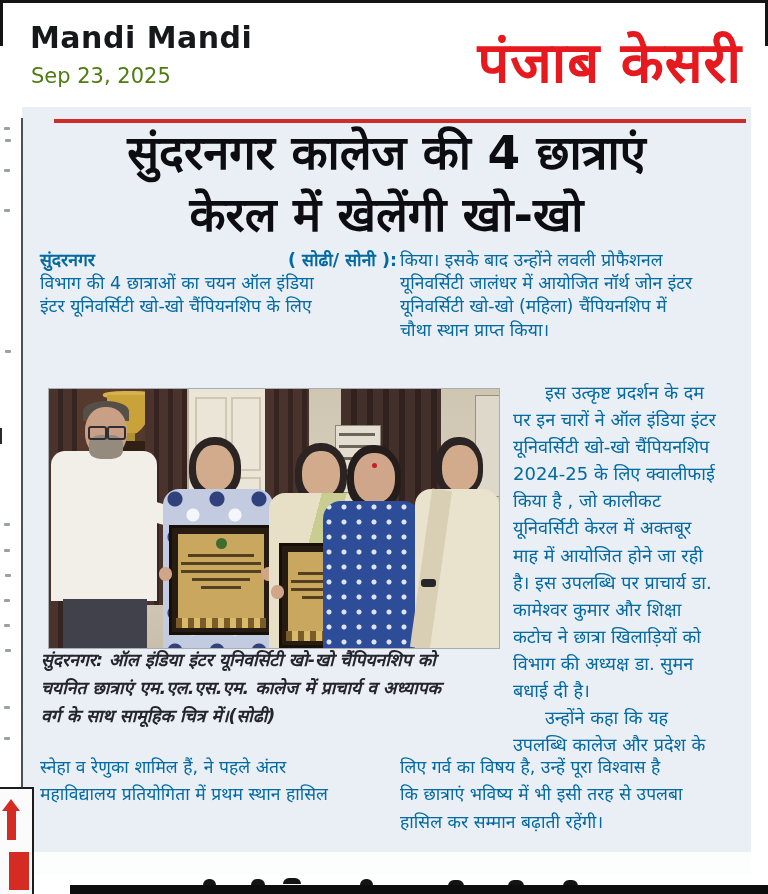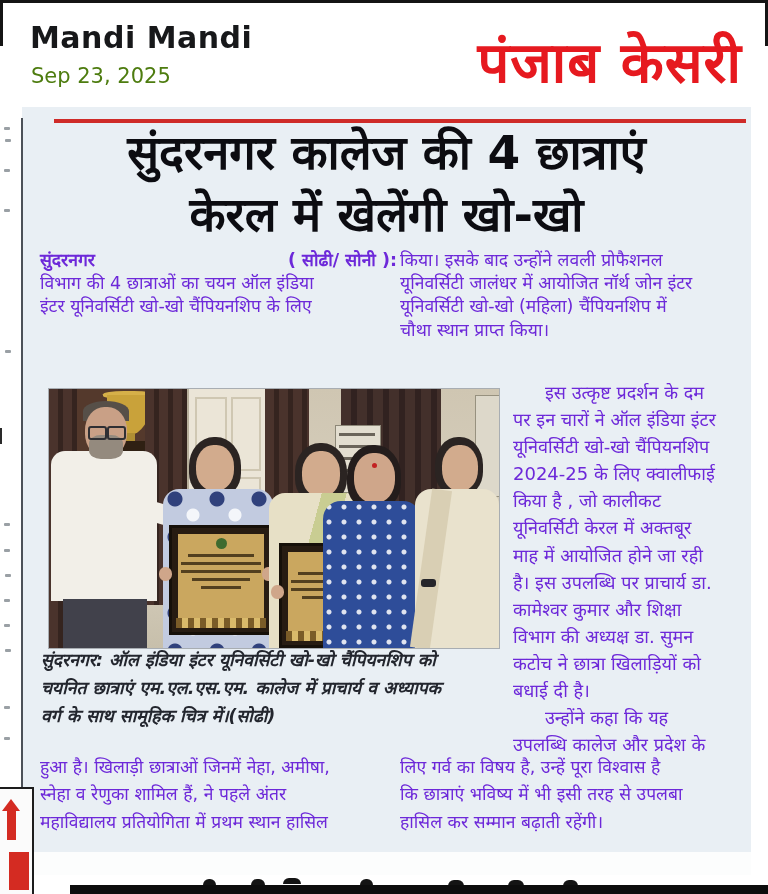--- a/index.html
+++ b/index.html
@@ -15,21 +15,21 @@
   .date{position:absolute;left:31px;top:64px;font-size:21px;color:#4d7c0f;}
   .logo{position:absolute;right:26px;top:22px;font-size:56px;font-weight:900;color:#e6191f;
         letter-spacing:1px;white-space:nowrap;}
   
   .clip{position:absolute;left:22px;top:107px;width:729px;height:768px;background:#e9eff4;}
   .rule{position:absolute;left:32px;top:12px;width:692px;height:4px;background:#cf2b28;}
   .hl{position:absolute;left:0;width:100%;text-align:center;font-weight:800;color:#0c0c11;
       font-size:47px;line-height:60px;margin:0;white-space:nowrap;}
   .hl.l1{top:16px;}
   .hl.l2{top:78px;}
-  .col{position:absolute;color:#6d28d9;}
+  .col{position:absolute;color:#0369a1;}
   .small{font-size:17.5px;line-height:23.2px;}
   .left-top{left:18px;top:142px;width:357px;}
   .right-top{left:378px;top:142px;width:350px;}
   .right-mid{left:491px;top:272px;width:238px;font-size:18px;line-height:27.1px;}
   .left-bottom{left:18px;top:647px;width:357px;font-size:17.5px;line-height:27.3px;}
   .right-bottom{left:378px;top:647px;width:352px;font-size:17.5px;line-height:27.3px;}
   .line{white-space:nowrap;}
   .indent{padding-left:32px;}
   .lead{display:flex;justify-content:space-between;font-weight:700;}
   .caption{position:absolute;left:19px;top:539px;width:472px;font-size:17.5px;line-height:28px;
@@ -192,38 +192,37 @@
     <div class="col right-mid">
       <div class="line indent">इस उत्कृष्ट प्रदर्शन के दम</div>
       <div class="line">पर इन चारों ने ऑल इंडिया इंटर</div>
       <div class="line">यूनिवर्सिटी खो-खो चैंपियनशिप</div>
       <div class="line">2024-25 के लिए क्वालीफाई</div>
       <div class="line">किया है ,  जो  कालीकट</div>
       <div class="line">यूनिवर्सिटी केरल में अक्तबूर</div>
       <div class="line">माह में आयोजित होने जा रही</div>
       <div class="line">है। इस उपलब्धि पर प्राचार्य डा.</div>
       <div class="line">कामेश्वर कुमार और शिक्षा</div>
+      <div class="line">कटोच ने छात्रा खिलाड़ियों को</div>
       <div class="line">विभाग की अध्यक्ष डा. सुमन</div>
-      <div class="line">कटोच ने छात्रा खिलाड़ियों को</div>
       <div class="line">बधाई दी है।</div>
       <div class="line indent">उन्होंने कहा कि यह</div>
       <div class="line">उपलब्धि कालेज और प्रदेश के</div>
     </div>
 
     <div class="caption">
       <div class="line">सुंदरनगर: ऑल इंडिया इंटर यूनिवर्सिटी खो-खो चैंपियनशिप को</div>
       <div class="line">चयनित छात्राएं एम.एल.एस.एम. कालेज में प्राचार्य व अध्यापक</div>
       <div class="line cap3">
         <span>वर्ग के साथ सामूहिक चित्र में।</span>
         <span>(सोढी)</span>
       </div>
     </div>
 
     <div class="col left-bottom">
-      <div class="line">हुआ है। खिलाड़ी छात्राओं जिनमें नेहा, अमीषा,</div>
       <div class="line">स्नेहा व रेणुका शामिल हैं, ने  पहले अंतर</div>
       <div class="line">महाविद्यालय प्रतियोगिता में प्रथम स्थान हासिल</div>
     </div>
 
     <div class="col right-bottom">
       <div class="line">लिए गर्व का विषय है, उन्हें पूरा विश्वास है</div>
       <div class="line">कि छात्राएं भविष्य में भी इसी तरह से उपलबा</div>
       <div class="line">हासिल कर सम्मान बढ़ाती रहेंगी।</div>
     </div>
 

